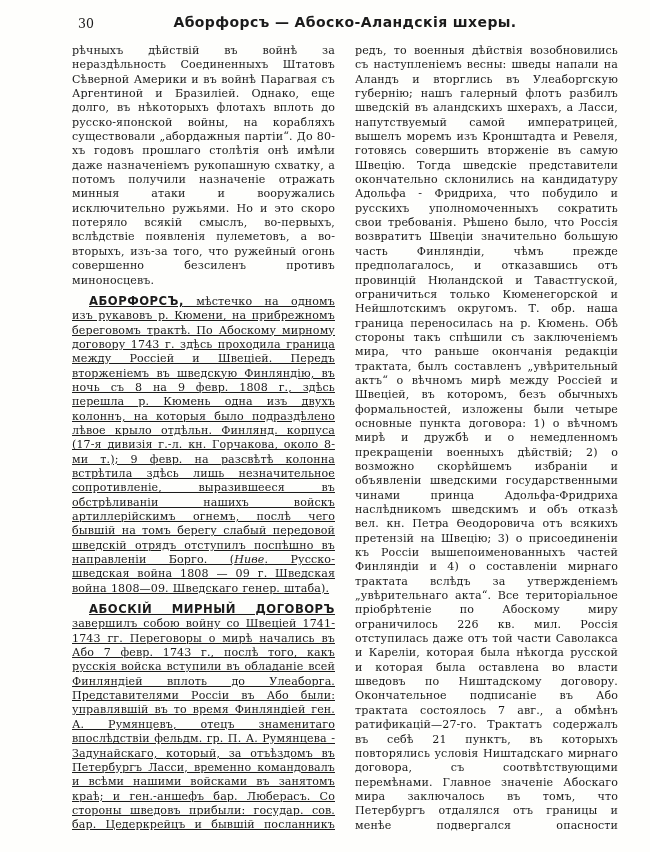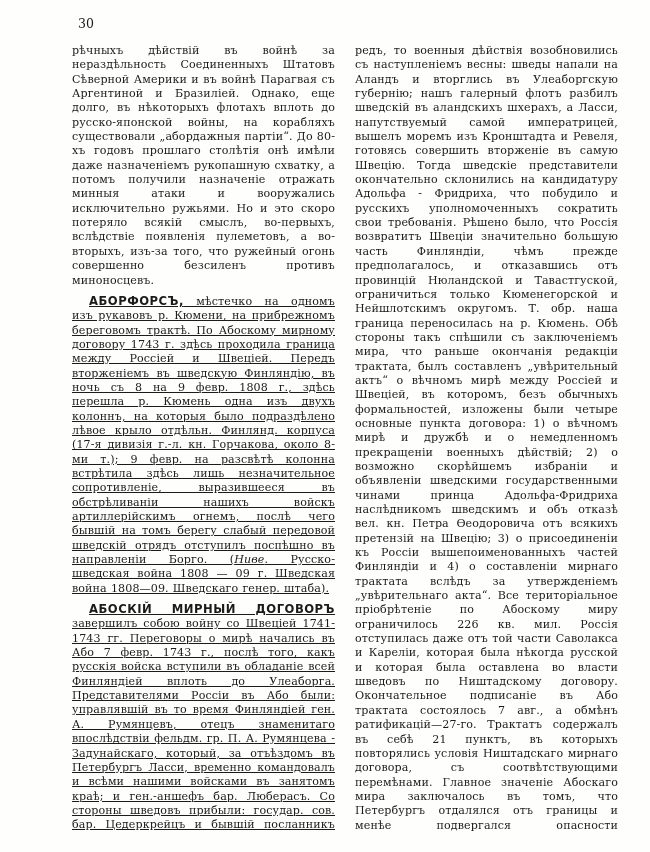--- a/index.html
+++ b/index.html
@@ -76,20 +76,21 @@
   .italic {
     font-style: italic;
   }
 </style>
 </head>
 <body>
 
 <div class="page">
   <div class="running-head">
     <span class="page-number">30</span>
+    <span class="running-title">Аборфорсъ — Абоско-Аландскія шхеры.</span>
   </div>
   <div class="columns">
     <div class="column">
         <p class="para"><span>рѣчныхъ дѣйствій въ войнѣ за нераздѣльность Соединенныхъ Штатовъ Сѣверной Америки и въ войнѣ Парагвая съ Аргентиной и Бразиліей. Однако, еще долго, въ нѣкоторыхъ флотахъ вплоть до русско-японской войны, на корабляхъ существовали „абордажныя партіи“. До 80-хъ годовъ прошлаго столѣтія онѣ имѣли даже назначеніемъ рукопашную схватку, а потомъ получили назначеніе отражать минныя атаки и вооружались исключительно ружьями. Но и это скоро потеряло всякій смыслъ, во-первыхъ, вслѣдствіе появленія пулеметовъ, а во-вторыхъ, изъ-за того, что ружейный огонь совершенно безсиленъ противъ миноносцевъ.</span></p>
         <p class="para indent entry"><span class="headword">АБОРФОРСЪ,</span><span> мѣстечко на одномъ изъ рукавовъ р. Кюмени, на прибрежномъ береговомъ трактѣ. По Абоскому мирному договору 1743 г. здѣсь проходила граница между Россіей и Швеціей. Передъ вторженіемъ въ шведскую Финляндію, въ ночь съ 8 на 9 февр. 1808 г., здѣсь перешла р. Кюмень одна изъ двухъ колоннъ, на которыя было подраздѣлено лѣвое крыло отдѣльн. Финлянд. корпуса (17-я дивизія г.-л. кн. Горчакова, около 8-ми т.); 9 февр. на разсвѣтѣ колонна встрѣтила здѣсь лишь незначительное сопротивленіе, выразившееся въ обстрѣливаніи нашихъ войскъ артиллерійскимъ огнемъ, послѣ чего бывшій на томъ берегу слабый передовой шведскій отрядъ отступилъ поспѣшно въ направленіи Борго. (</span><span class="italic">Ниве</span><span>. Русско-шведская война 1808 — 09 г. Шведская война 1808—09. Шведскаго генер. штаба).</span></p>
         <p class="para indent entry"><span class="headword">АБОСКІЙ МИРНЫЙ ДОГОВОРЪ</span><span> завершилъ собою войну со Швеціей 1741-1743 гг. Переговоры о мирѣ начались въ Або 7 февр. 1743 г., послѣ того, какъ русскія войска вступили въ обладаніе всей Финляндіей вплоть до Улеаборга. Представителями Россіи въ Або были: управлявшій въ то время Финляндіей ген. А. Румянцевъ, отецъ знаменитаго впослѣдствіи фельдм. гр. П. А. Румянцева - Задунайскаго, который, за отъѣздомъ въ Петербургъ Ласси, временно командовалъ и всѣми нашими войсками въ занятомъ краѣ; и ген.-аншефъ бар. Люберасъ. Со стороны шведовъ прибыли: государ. сов. бар. Цедеркрейцъ и бывшій посланникъ Швеціи въ Петербургѣ ф.-Нолькенъ. Въ Швеціи въ это время партіи вели ожесточенную борьбу, которая обострилась по поводу избранія, послѣ смерти королевы Ульрики-Элеоноры, наслѣдника шведскаго престола. Императрица Елизавета сперва желала видѣть на престолѣ Швеціи своего племянника, Гольштинскаго принца; но когда послѣдній, подъ именемъ Петра Ѳедоровича, былъ провозглашенъ наслѣдникомъ всероссійскимъ, государыня изъявила готовность, при веденіи мирныхъ переговоровъ, ограничить свои требованія, если наслѣдникомъ шведскимъ будетъ избранъ гольштинскій принцъ Адольфъ - Фридрихъ, дядя Петра Ѳеодоровича, епископъ Любскій. Въ случаѣ принятія этого требованія шведами, русскіе уполномоченные изъявляли согласіе на возвратъ части Финляндіи, именно провинцій Абосской и Эстроботнійской. Въ противномъ случаѣ тогда же шла рѣчь о полномъ присоединеніи къ Россіи всей Финляндіи. Пререканія касались, главнымъ образомъ, вопроса о томъ, какова должна быть уступаемая Россіи часть Финляндіи. Т. к. дѣло не подвигалось впе-</span></p>
       </div>
     <div class="column">
         <p class="para"><span>редъ, то военныя дѣйствія возобновились съ наступленіемъ весны: шведы напали на Аландъ и вторглись въ Улеаборгскую губернію; нашъ галерный флотъ разбилъ шведскій въ аландскихъ шхерахъ, а Ласси, напутствуемый самой императрицей, вышелъ моремъ изъ Кронштадта и Ревеля, готовясь совершить вторженіе въ самую Швецію. Тогда шведскіе представители окончательно склонились на кандидатуру Адольфа - Фридриха, что побудило и русскихъ уполномоченныхъ сократить свои требованія. Рѣшено было, что Россія возвратитъ Швеціи значительно большую часть Финляндіи, чѣмъ прежде предполагалось, и отказавшись отъ провинцій Нюландской и Тавастгуской, ограничиться только Кюменегорской и Нейшлотскимъ округомъ. Т. обр. наша граница переносилась на р. Кюмень. Обѣ стороны такъ спѣшили съ заключеніемъ мира, что раньше окончанія редакціи трактата, былъ составленъ „увѣрительный актъ“ о вѣчномъ мирѣ между Россіей и Швеціей, въ которомъ, безъ обычныхъ формальностей, изложены были четыре основные пункта договора: 1) о вѣчномъ мирѣ и дружбѣ и о немедленномъ прекращеніи военныхъ дѣйствій; 2) о возможно скорѣйшемъ избраніи и объявленіи шведскими государственными чинами принца Адольфа-Фридриха наслѣдникомъ шведскимъ и объ отказѣ вел. кн. Петра Ѳеодоровича отъ всякихъ претензій на Швецію; 3) о присоединеніи къ Россіи вышепоименованныхъ частей Финляндіи и 4) о составленіи мирнаго трактата вслѣдъ за утвержденіемъ „увѣрительнаго акта“. Все територіальное пріобрѣтеніе по Абоскому миру ограничилось 226 кв. мил. Россія отступилась даже отъ той части Саволакса и Кареліи, которая была нѣкогда русской и которая была оставлена во власти шведовъ по Ништадскому договору. Окончательное подписаніе въ Або трактата состоялось 7 авг., а обмѣнъ ратификацій—27-го. Трактатъ содержалъ въ себѣ 21 пунктъ, въ которыхъ повторялись условія Ништадскаго мирнаго договора, съ соотвѣтствующими перемѣнами. Главное значеніе Абоскаго мира заключалось въ томъ, что Петербургъ отдалялся отъ границы и менѣе подвергался опасности непосредственнаго нападенія непріятеля. Однако, результаты этого мира не соотвѣтствовали успѣхамъ нашего оружія, почему и новая война являлась неизбѣжной при малѣйшемъ къ тому поводѣ. (</span></p>
       </div>

